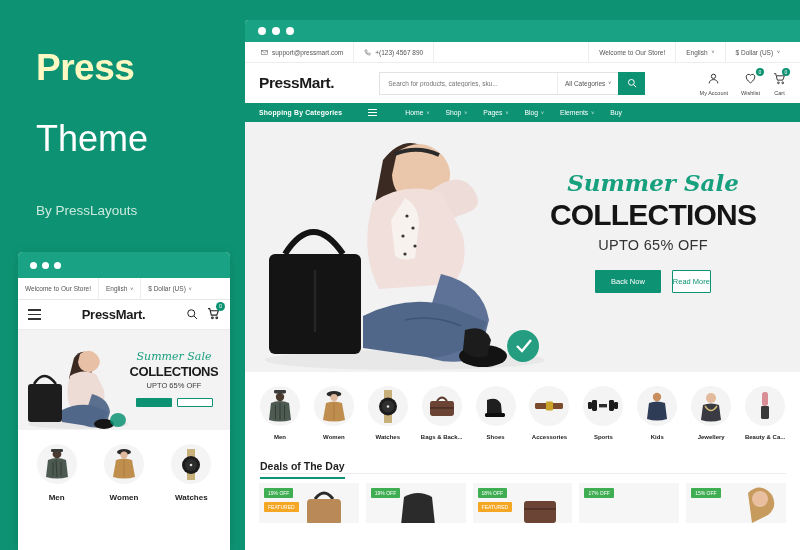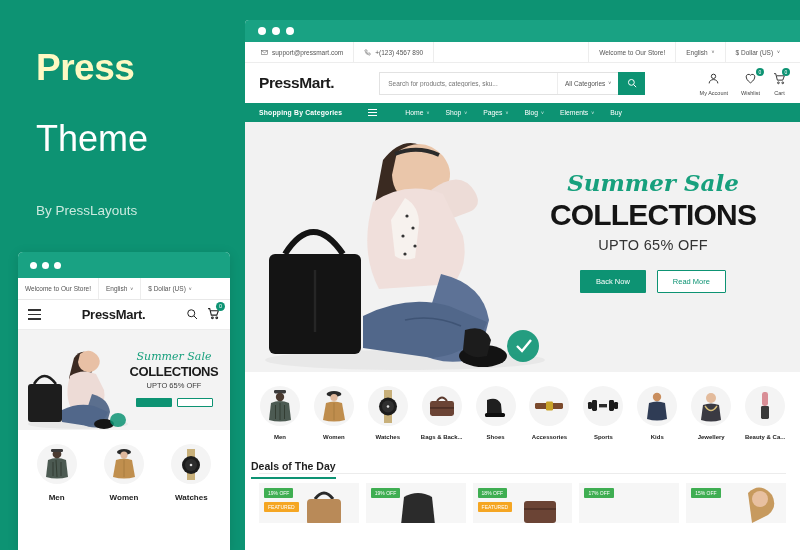--- a/index.html
+++ b/index.html
@@ -172,35 +172,35 @@
     font-size: 30px; font-weight: bold; color: #151515;
     letter-spacing: -0.8px; line-height: 34px; margin-top: 2px;
   }
   #b-hero-sub { font-size: 14.5px; color: #333; margin-top: 5px; letter-spacing: 0.3px; }
   #b-hero-btns { display: flex; gap: 11px; justify-content: center; margin-top: 17px; }
   #b-btn-shop {
     background: #0d9373; color: #fff; font-size: 7.5px; padding: 6px 16px;
     border: none; border-radius: 1px; font-family: "Liberation Sans", sans-serif;
   }
   #b-btn-read {
-    background: #fff; color: #0d9373; font-size: 7.5px; padding: 6px 15px;
+    background: #fff; color: #0d9373; font-size: 7.5px; padding: 6px 0;
     border: 1px solid #0d9373; border-radius: 1px; font-family: "Liberation Sans", sans-serif;
   }
 
   
   #b-cats { display: flex; padding: 14px 8px 0 8px; background: #fff; }
   .b-cat { flex: 1; text-align: center; }
   .b-cat-img {
     width: 40px; height: 40px; margin: 0 auto; border-radius: 50%;
     background: #f4f4f4; position: relative; overflow: hidden;
   }
   .b-cat-label { font-size: 6px; font-weight: bold; color: #222; margin-top: 8px; white-space: nowrap; }
 
   
-  #b-deals-head { margin: 16px 0 0 6px; display: inline-block; text-align: right; }
+  #b-deals-head { margin: 16px 0 0 15px; display: inline-block; text-align: right; }
   #b-deals-title {
     font-size: 10.5px; font-weight: bold; color: #1f1f1f;
     padding-bottom: 5px; border-bottom: 2px solid #0d9373;
   }
   #b-deals-rule { height: 1px; background: #ececec; margin: -1px 14px 0 14px; }
   #b-deals-grid { display: flex; gap: 7px; padding: 9px 14px 0 14px; }
   .b-deal {
     flex: 1; height: 40px; background: #f6f6f6; position: relative; overflow: hidden;
   }
   .b-deal-badge {

